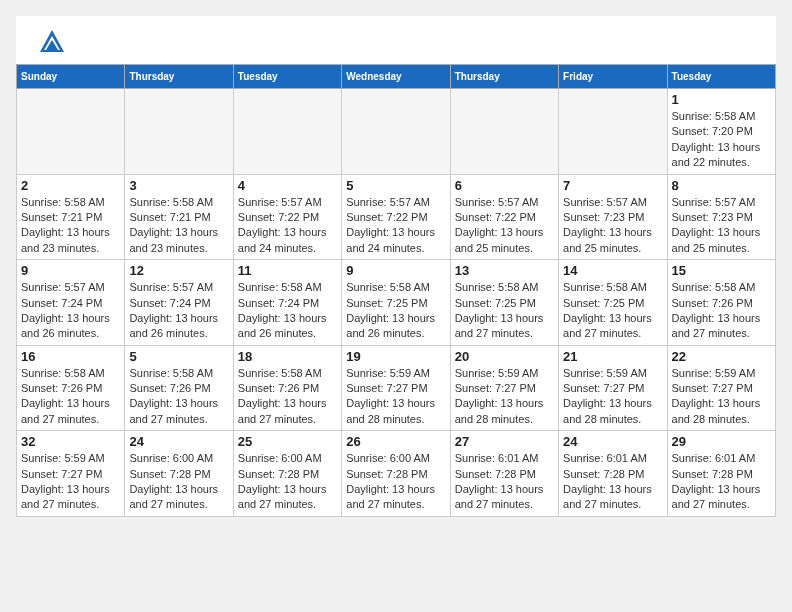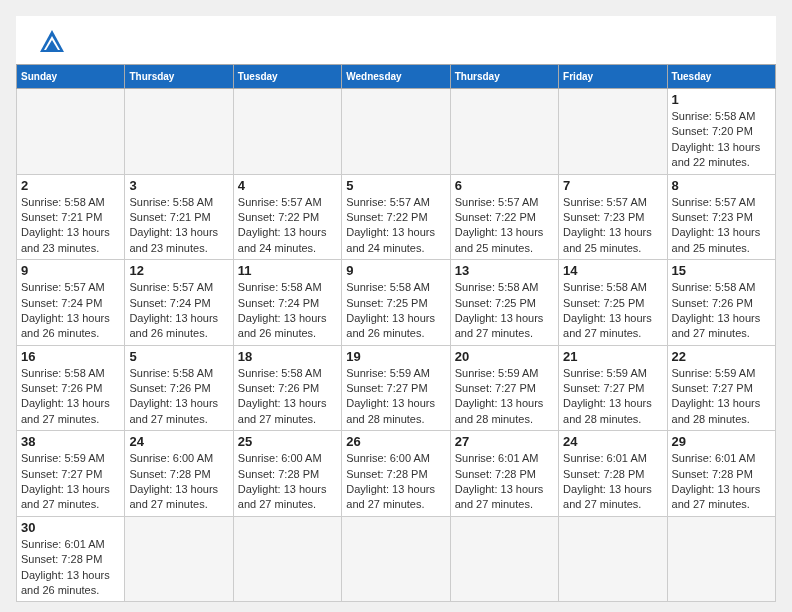--- a/index.html
+++ b/index.html
@@ -233,21 +233,21 @@
             <div class="cell-day">21</div>
             <div class="cell-info">Sunrise: 5:59 AM<br>Sunset: 7:27 PM<br>Daylight: 13 hours<br>and 28 minutes.</div>
           </td>
           <td>
             <div class="cell-day">22</div>
             <div class="cell-info">Sunrise: 5:59 AM<br>Sunset: 7:27 PM<br>Daylight: 13 hours<br>and 28 minutes.</div>
           </td>
         </tr>
         <tr>
           <td>
-            <div class="cell-day">38</div>
+            <div class="cell-day">32</div>
             <div class="cell-info">Sunrise: 5:59 AM<br>Sunset: 7:27 PM<br>Daylight: 13 hours<br>and 27 minutes.</div>
           </td>
           <td>
             <div class="cell-day">24</div>
             <div class="cell-info">Sunrise: 6:00 AM<br>Sunset: 7:28 PM<br>Daylight: 13 hours<br>and 27 minutes.</div>
           </td>
           <td>
             <div class="cell-day">25</div>
             <div class="cell-info">Sunrise: 6:00 AM<br>Sunset: 7:28 PM<br>Daylight: 13 hours<br>and 27 minutes.</div>
           </td>
@@ -260,28 +260,16 @@
             <div class="cell-info">Sunrise: 6:01 AM<br>Sunset: 7:28 PM<br>Daylight: 13 hours<br>and 27 minutes.</div>
           </td>
           <td>
             <div class="cell-day">24</div>
             <div class="cell-info">Sunrise: 6:01 AM<br>Sunset: 7:28 PM<br>Daylight: 13 hours<br>and 27 minutes.</div>
           </td>
           <td>
             <div class="cell-day">29</div>
             <div class="cell-info">Sunrise: 6:01 AM<br>Sunset: 7:28 PM<br>Daylight: 13 hours<br>and 27 minutes.</div>
           </td>
-        </tr>
-        <tr class="last-row">
-          <td>
-            <div class="cell-day">30</div>
-            <div class="cell-info">Sunrise: 6:01 AM<br>Sunset: 7:28 PM<br>Daylight: 13 hours<br>and 26 minutes.</div>
-          </td>
-          <td class="empty"></td>
-          <td class="empty"></td>
-          <td class="empty"></td>
-          <td class="empty"></td>
-          <td class="empty"></td>
-          <td class="empty"></td>
         </tr>
       </tbody>
   </table>
 </div>
 
 </body></html>

